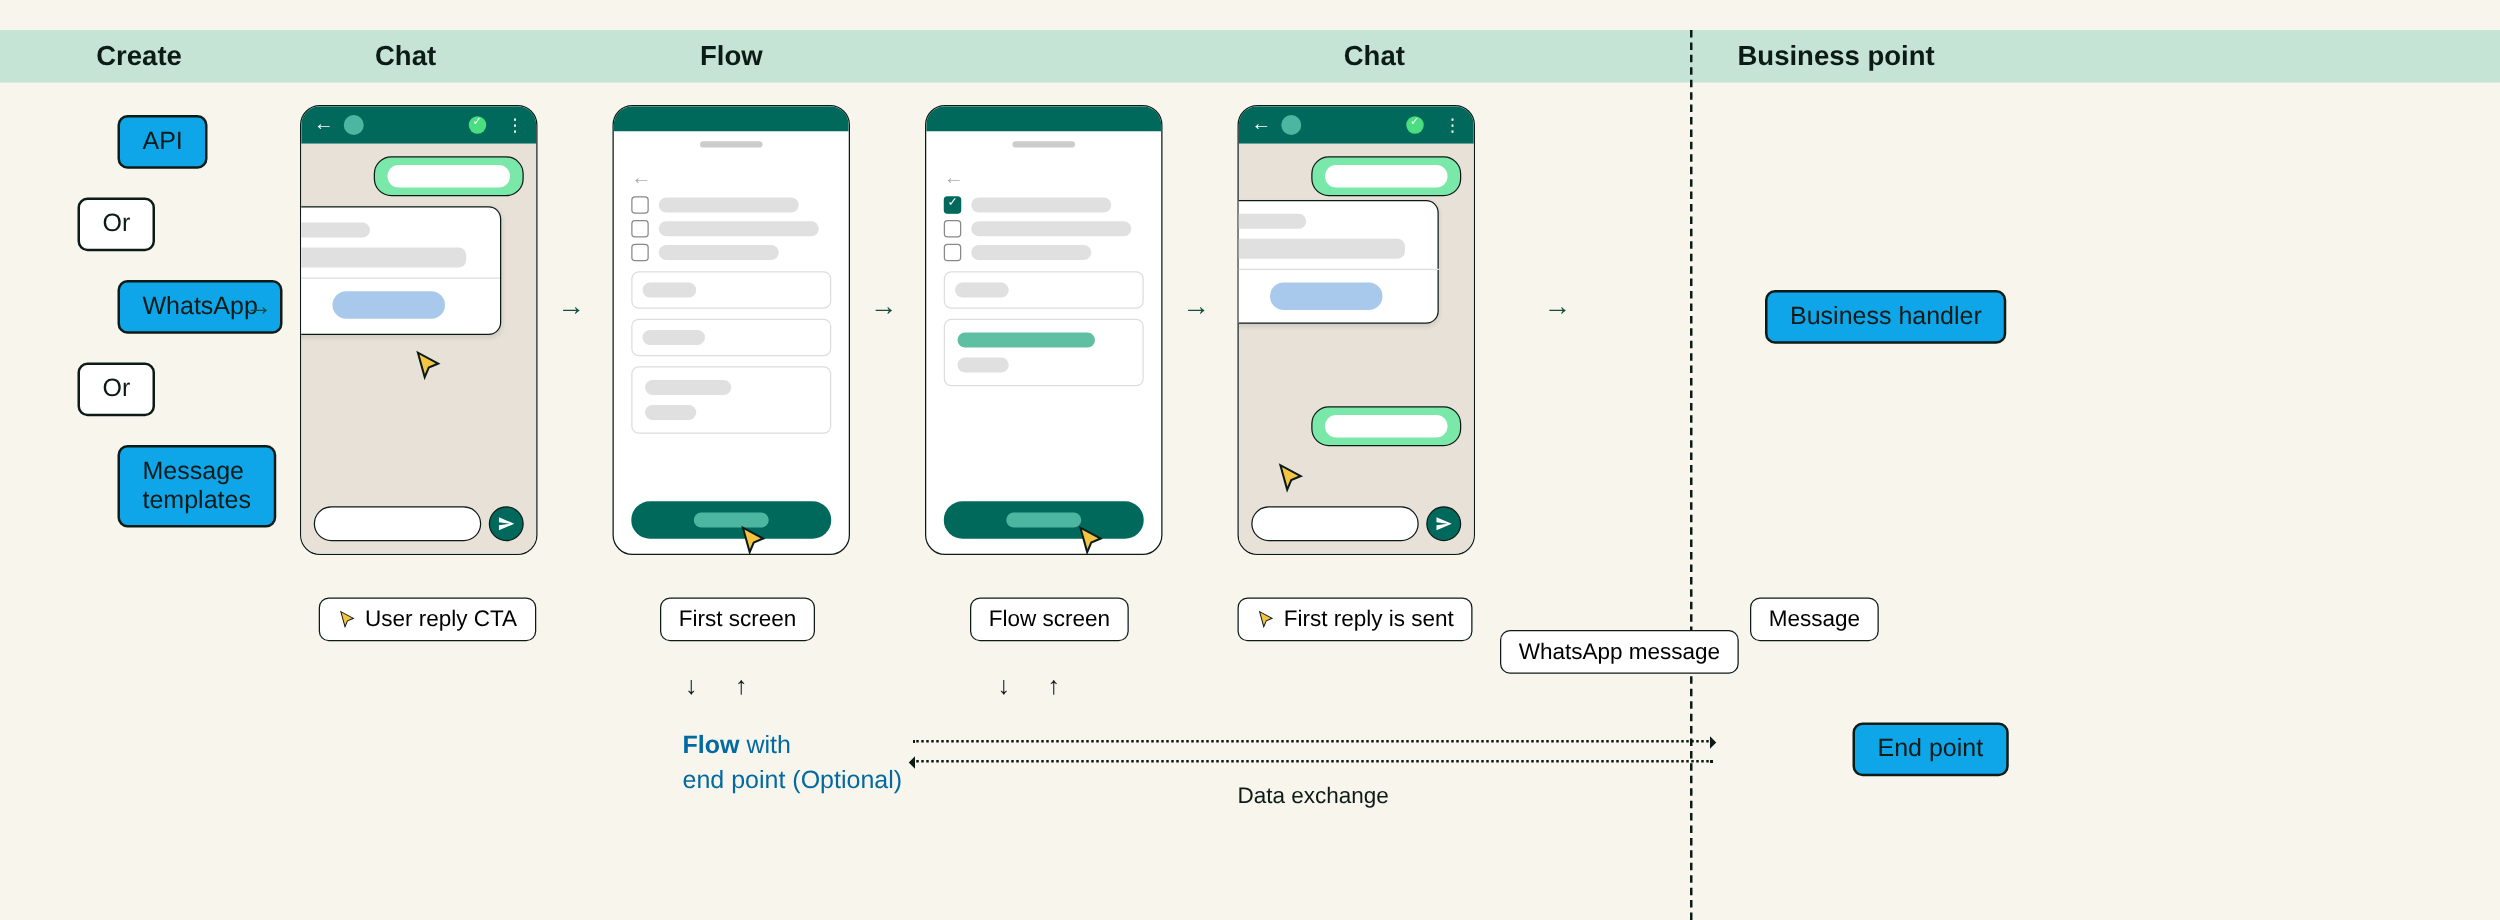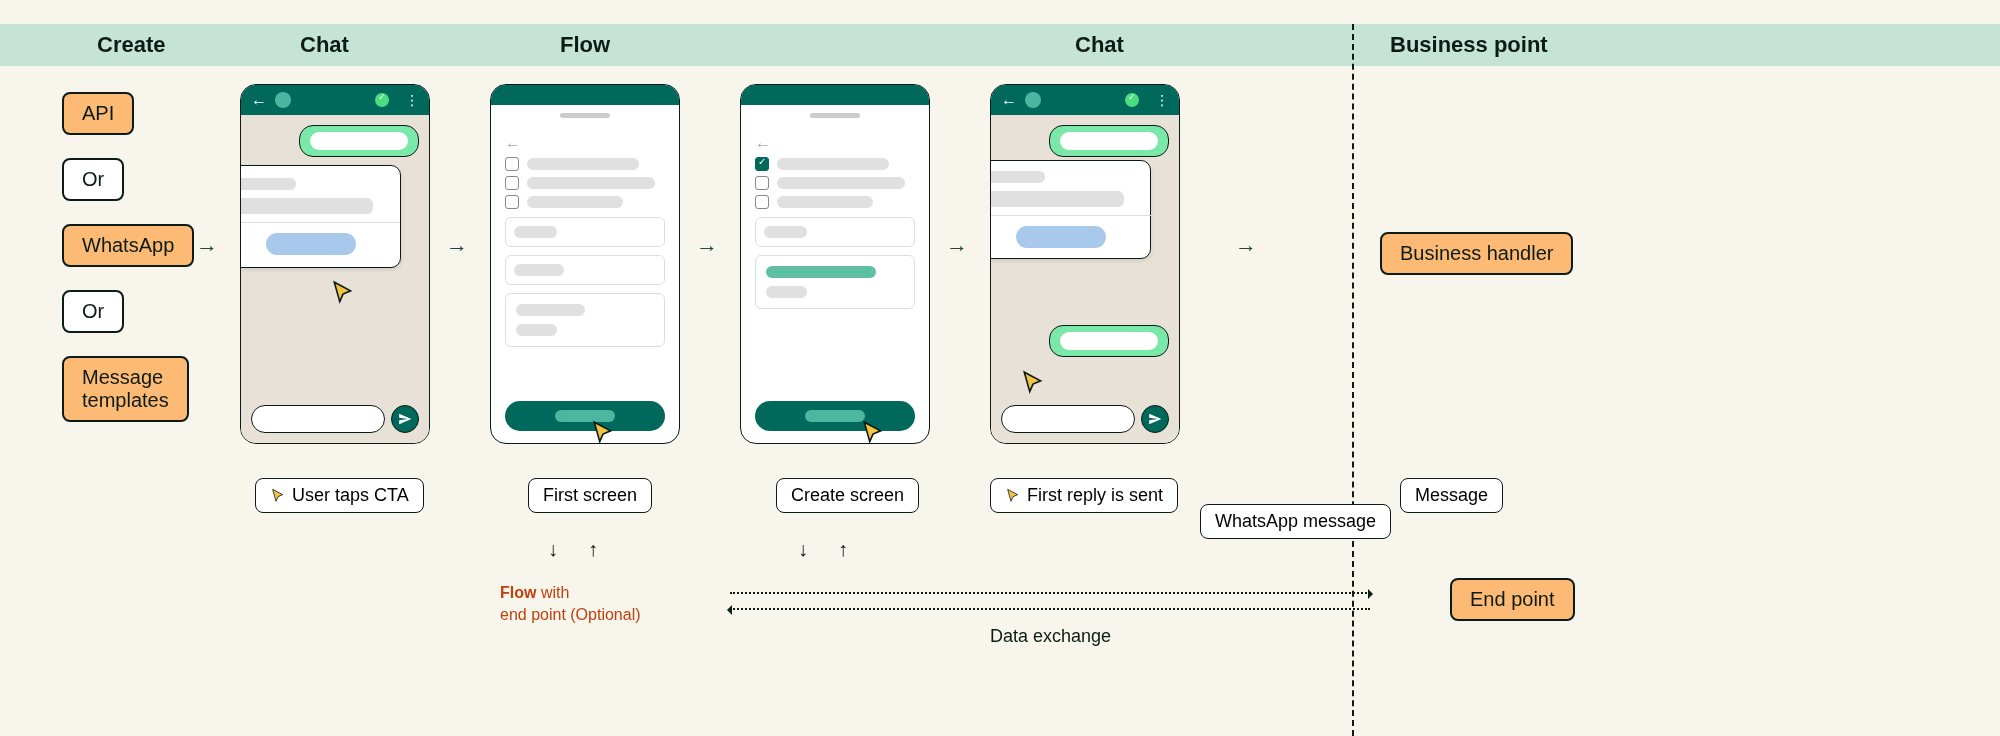--- a/index.html
+++ b/index.html
@@ -38,21 +38,21 @@
   position: absolute;
   border-radius: 8px;
   padding: 8px 18px;
   font-size: 20px;
   font-weight: 500;
   text-align: center;
   border: 2px solid #0d1b17;
   color: #0d1b17;
   white-space: nowrap;
 }
-.pill-green { background: #fdba74; }
+.pill-green { background: #0ea5e9; margin-left: 32px; }
 .pill-white { background: #fff; }
 
 .phone {
   position: absolute;
   width: 190px;
   height: 360px;
   background: #fff;
   border: 1.5px solid #0d1b17;
   border-radius: 16px;
   overflow: hidden;
@@ -167,23 +167,24 @@
   padding: 6px 14px;
   font-size: 18px;
   display: flex;
   align-items: center;
   gap: 6px;
 }
 .mini-cursor { width: 16px; height: 16px; display: inline-block; }
 
 .flow-note {
   position: absolute;
-  font-size: 16px;
-  color: #c2410c;
+  font-size: 20px;
+  color: #0369a1;
   line-height: 1.4;
+  margin-left: 46px;
 }
 .small-arrow { font-size: 20px; color: #0d1b17; }
 
 .exchange-arrow {
   position: absolute;
   height: 0;
   border-top: 2px dotted #0d1b17;
 }
 .exchange-arrow::after {
   content: "";
@@ -196,21 +197,21 @@
 .exchange-label {
   position: absolute;
   font-size: 18px;
   color: #0d1b17;
 }
 </style>
 </head>
 <body>
 
 <div class="header-bar"></div>
-<div class="header-label" style="left:97px">Create</div>
+<div class="header-label" style="left:77px">Create</div>
 <div class="header-label" style="left:300px">Chat</div>
 <div class="header-label" style="left:560px">Flow</div>
 <div class="header-label" style="left:1075px">Chat</div>
 <div class="header-label" style="left:1390px">Business point</div>
 
 <div class="divider-line" style="left:1352px"></div>
 
 <div class="pill pill-green" style="left:62px; top:92px">API</div>
 <div class="pill pill-white" style="left:62px; top:158px">Or</div>
 <div class="pill pill-green" style="left:62px; top:224px">WhatsApp</div>
@@ -359,24 +360,24 @@
 <div class="cursor" style="left:1020px; top:370px">
   <svg viewBox="0 0 24 24">
       <path d="M4 2l5 18 3-7 7-3z" fill="#f4c542" stroke="#0d1b17" stroke-width="1.5"></path>
     </svg>
 </div>
 
 <div class="caption" style="left:255px; top:478px">
   <span class="mini-cursor"><svg viewBox="0 0 24 24">
         <path d="M4 2l5 18 3-7 7-3z" fill="#f4c542" stroke="#0d1b17" stroke-width="1.2"></path>
       </svg></span>
-  <span>User taps CTA</span>
+  <span>User reply CTA</span>
 </div>
 <div class="caption" style="left:528px; top:478px">First screen</div>
-<div class="caption" style="left:776px; top:478px">Create screen</div>
+<div class="caption" style="left:776px; top:478px">Flow screen</div>
 <div class="caption" style="left:990px; top:478px">
   <span class="mini-cursor"><svg viewBox="0 0 24 24">
         <path d="M4 2l5 18 3-7 7-3z" fill="#f4c542" stroke="#0d1b17" stroke-width="1.2"></path>
       </svg></span>
   <span>First reply is sent</span>
 </div>
 <div class="caption" style="left:1200px; top:504px">WhatsApp message</div>
 <div class="caption" style="left:1400px; top:478px">Message</div>
 
 <span class="small-arrow" style="position:absolute; left:548px; top:538px">↓</span>

